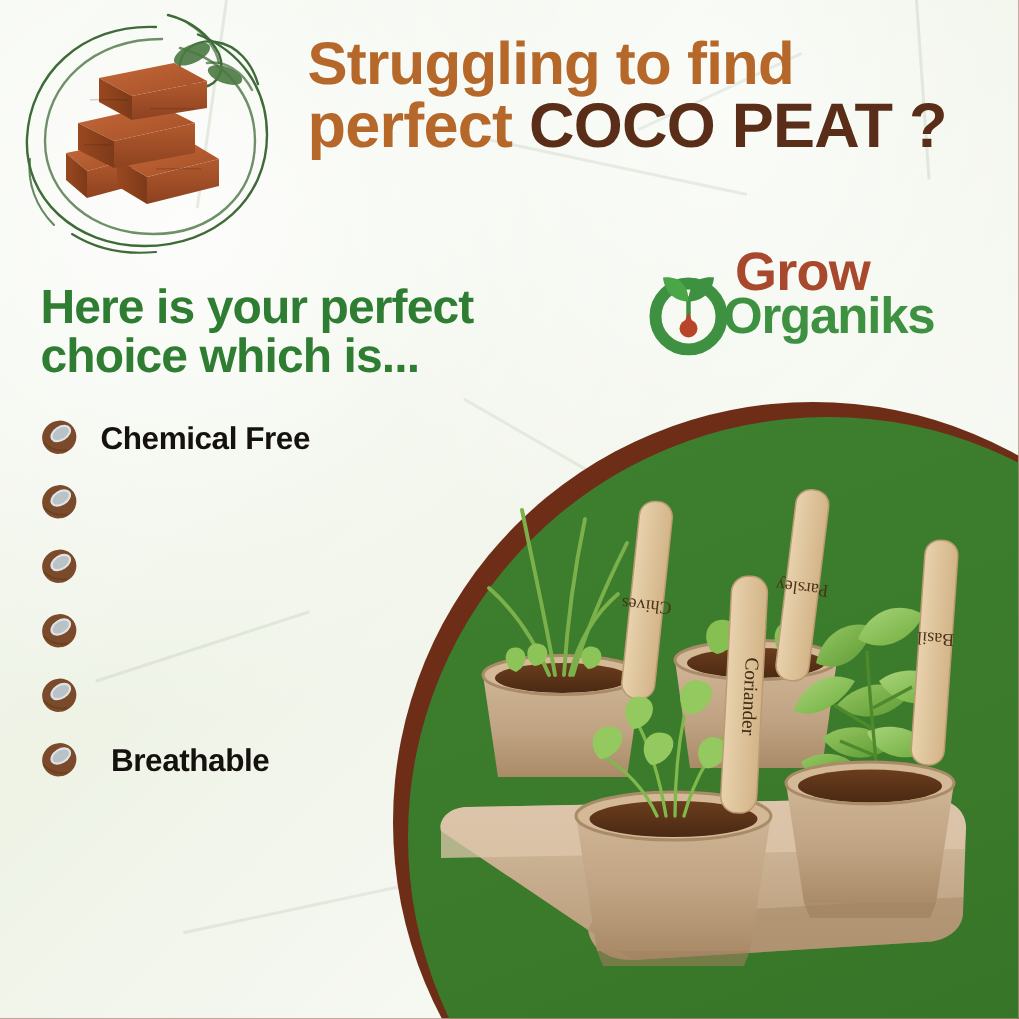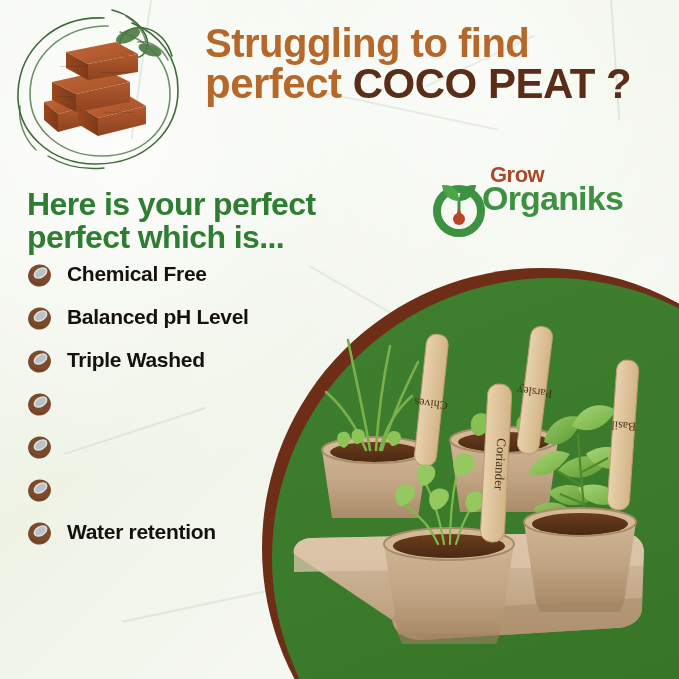--- a/index.html
+++ b/index.html
@@ -57,31 +57,31 @@
     font-size:32px;font-weight:bold;color:#2e7d32;line-height:1.04;
     letter-spacing:-0.6px;
   }
   #subhead span{display:block;}
 
   
   #logo{position:absolute;left:428px;top:163px;width:185px;height:78px;}
   #logoMark{position:absolute;left:0;top:12px;width:62px;height:62px;}
   #logoText{position:absolute;left:40px;top:2px;width:150px;}
   #logoText .grow{
-    display:block;font-size:22px;font-weight:bold;color:#a8482c;
+    display:block;font-size:36px;font-weight:bold;color:#a8482c;
     letter-spacing:-0.5px;line-height:.88;margin-left:22px;
   }
   #logoText .organiks{
     display:block;font-size:34px;font-weight:bold;color:#3f9142;
     letter-spacing:-0.8px;line-height:.88;margin-left:14px;
   }
 
   
   #features{position:absolute;left:26px;top:262px;width:300px;}
-  .feat{display:flex;align-items:flex-start;height:43px;}
+  .feat{display:flex;align-items:flex-end;height:43px;}
   .coco{width:27px;height:27px;flex:0 0 27px;margin-right:14px;}
   .feat-label{
     font-size:21px;font-weight:bold;color:#15110e;letter-spacing:-0.3px;
     white-space:nowrap;
   }
   .feat.indent .feat-label{margin-left:7px;}
 
   
   #photo{position:absolute;left:286px;top:322px;width:393px;height:357px;}
 </style>
@@ -166,21 +166,21 @@
     </g>
   </svg>
 
   <div id="headline">
     <span class="l1">Struggling to find</span>
     <span class="l2"><span class="a">perfect </span><span class="b">COCO PEAT ?</span></span>
   </div>
 
   <div id="subhead">
     <span>Here is your perfect</span>
-    <span>perfect which is...</span>
+    <span>choice which is...</span>
   </div>
 
   <div id="logo">
     <svg id="logoMark" viewBox="0 0 62 62">
       <circle cx="31" cy="36" r="22" fill="none" stroke="#3f9142" stroke-width="8"></circle>
       <path d="M31,46 C31,36 31,30 31,24" stroke="#3f9142" stroke-width="3" fill="none" stroke-linecap="round"></path>
       <path d="M31,26 C22,26 15,20 14,10 C25,9 31,15 31,26 Z" fill="#4aa647"></path>
       <path d="M31,26 C40,26 47,20 48,10 C37,9 31,15 31,26 Z" fill="#3f9142"></path>
       <circle cx="31" cy="44" r="6" fill="#b8452a"></circle>
       <path d="M31,33 L35,43 L27,43 Z" fill="#b8452a"></path>
@@ -203,31 +203,29 @@
       <span class="feat-label">Chemical Free</span>
     </div>
 
     <div class="feat">
       <svg class="coco" viewBox="0 0 27 27">
         <ellipse cx="13.5" cy="13.5" rx="11.5" ry="11" fill="#7a4a2b" transform="rotate(-25 13.5 13.5)"></ellipse>
         <ellipse cx="14.5" cy="11" rx="7.5" ry="5" fill="#dfe3e6" transform="rotate(-32 14.5 11)"></ellipse>
         <ellipse cx="14.5" cy="11" rx="6" ry="3.6" fill="#b9c2c7" transform="rotate(-32 14.5 11)"></ellipse>
         <path d="M3,17 C7,21 13,23 19,22" stroke="#5c3519" stroke-width="1" fill="none" opacity=".55"></path>
       </svg>
-      <span class="feat-label">Balanced pH Level</span>
-    </div>
-
-    <div class="feat">
-      <svg class="coco" viewBox="0 0 27 27">
-        <ellipse cx="13.5" cy="13.5" rx="11.5" ry="11" fill="#7a4a2b" transform="rotate(-25 13.5 13.5)"></ellipse>
-        <ellipse cx="14.5" cy="11" rx="7.5" ry="5" fill="#dfe3e6" transform="rotate(-32 14.5 11)"></ellipse>
-        <ellipse cx="14.5" cy="11" rx="6" ry="3.6" fill="#b9c2c7" transform="rotate(-32 14.5 11)"></ellipse>
-        <path d="M3,17 C7,21 13,23 19,22" stroke="#5c3519" stroke-width="1" fill="none" opacity=".55"></path>
-      </svg>
-      <span class="feat-label">Triple Washed</span>
+    </div>
+
+    <div class="feat">
+      <svg class="coco" viewBox="0 0 27 27">
+        <ellipse cx="13.5" cy="13.5" rx="11.5" ry="11" fill="#7a4a2b" transform="rotate(-25 13.5 13.5)"></ellipse>
+        <ellipse cx="14.5" cy="11" rx="7.5" ry="5" fill="#dfe3e6" transform="rotate(-32 14.5 11)"></ellipse>
+        <ellipse cx="14.5" cy="11" rx="6" ry="3.6" fill="#b9c2c7" transform="rotate(-32 14.5 11)"></ellipse>
+        <path d="M3,17 C7,21 13,23 19,22" stroke="#5c3519" stroke-width="1" fill="none" opacity=".55"></path>
+      </svg>
     </div>
 
     <div class="feat">
       <svg class="coco" viewBox="0 0 27 27">
         <ellipse cx="13.5" cy="13.5" rx="11.5" ry="11" fill="#7a4a2b" transform="rotate(-25 13.5 13.5)"></ellipse>
         <ellipse cx="14.5" cy="11" rx="7.5" ry="5" fill="#dfe3e6" transform="rotate(-32 14.5 11)"></ellipse>
         <ellipse cx="14.5" cy="11" rx="6" ry="3.6" fill="#b9c2c7" transform="rotate(-32 14.5 11)"></ellipse>
         <path d="M3,17 C7,21 13,23 19,22" stroke="#5c3519" stroke-width="1" fill="none" opacity=".55"></path>
       </svg>
     </div>
@@ -241,31 +239,23 @@
       </svg>
     </div>
 
     <div class="feat indent">
       <svg class="coco" viewBox="0 0 27 27">
         <ellipse cx="13.5" cy="13.5" rx="11.5" ry="11" fill="#7a4a2b" transform="rotate(-25 13.5 13.5)"></ellipse>
         <ellipse cx="14.5" cy="11" rx="7.5" ry="5" fill="#dfe3e6" transform="rotate(-32 14.5 11)"></ellipse>
         <ellipse cx="14.5" cy="11" rx="6" ry="3.6" fill="#b9c2c7" transform="rotate(-32 14.5 11)"></ellipse>
         <path d="M3,17 C7,21 13,23 19,22" stroke="#5c3519" stroke-width="1" fill="none" opacity=".55"></path>
       </svg>
-    </div>
-
-    <div class="feat">
-      <svg class="coco" viewBox="0 0 27 27">
-        <ellipse cx="13.5" cy="13.5" rx="11.5" ry="11" fill="#7a4a2b" transform="rotate(-25 13.5 13.5)"></ellipse>
-        <ellipse cx="14.5" cy="11" rx="7.5" ry="5" fill="#dfe3e6" transform="rotate(-32 14.5 11)"></ellipse>
-        <ellipse cx="14.5" cy="11" rx="6" ry="3.6" fill="#b9c2c7" transform="rotate(-32 14.5 11)"></ellipse>
-        <path d="M3,17 C7,21 13,23 19,22" stroke="#5c3519" stroke-width="1" fill="none" opacity=".55"></path>
-      </svg>
-      <span class="feat-label">Water retention</span>
-    </div>
+      <span class="feat-label">Breathable</span>
+    </div>
+
 
   </div>
 
   <svg id="photo" viewBox="0 0 393 357">
     <defs>
       <linearGradient id="potG" x1="0" y1="0" x2="0" y2="1">
         <stop offset="0%" stop-color="#cfb596"></stop>
           <stop offset="55%" stop-color="#c0a382"></stop>
           <stop offset="100%" stop-color="#a98b68"></stop>
       </linearGradient>

